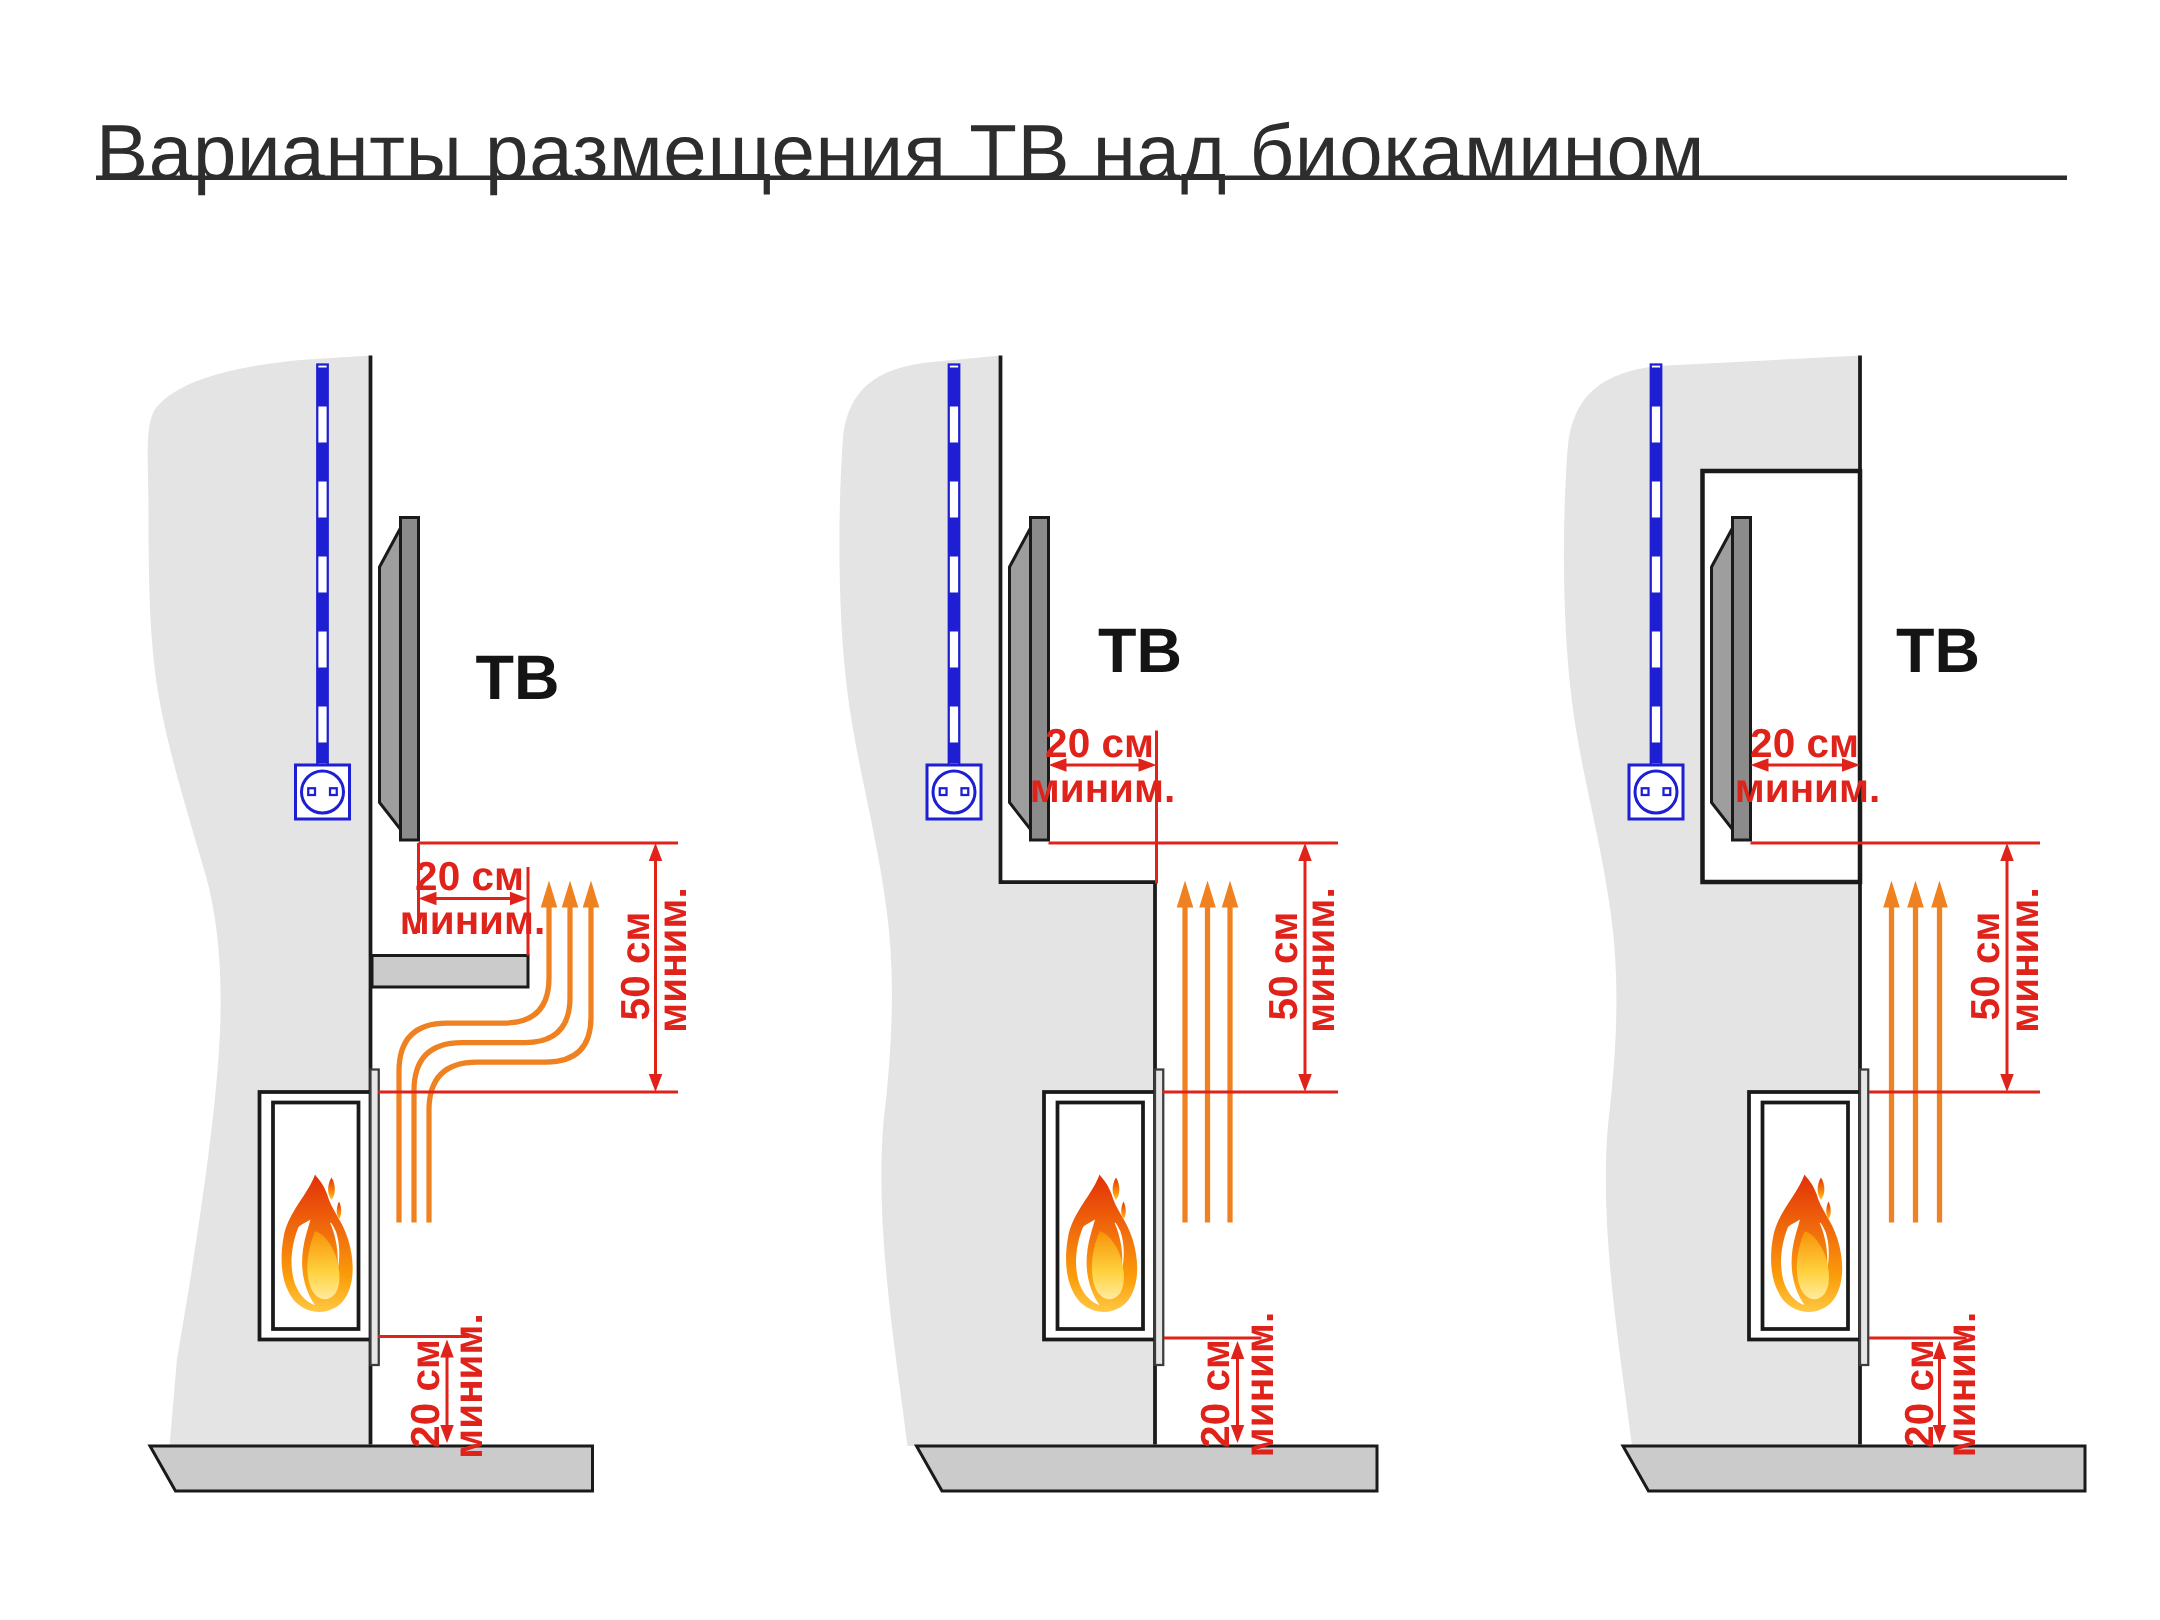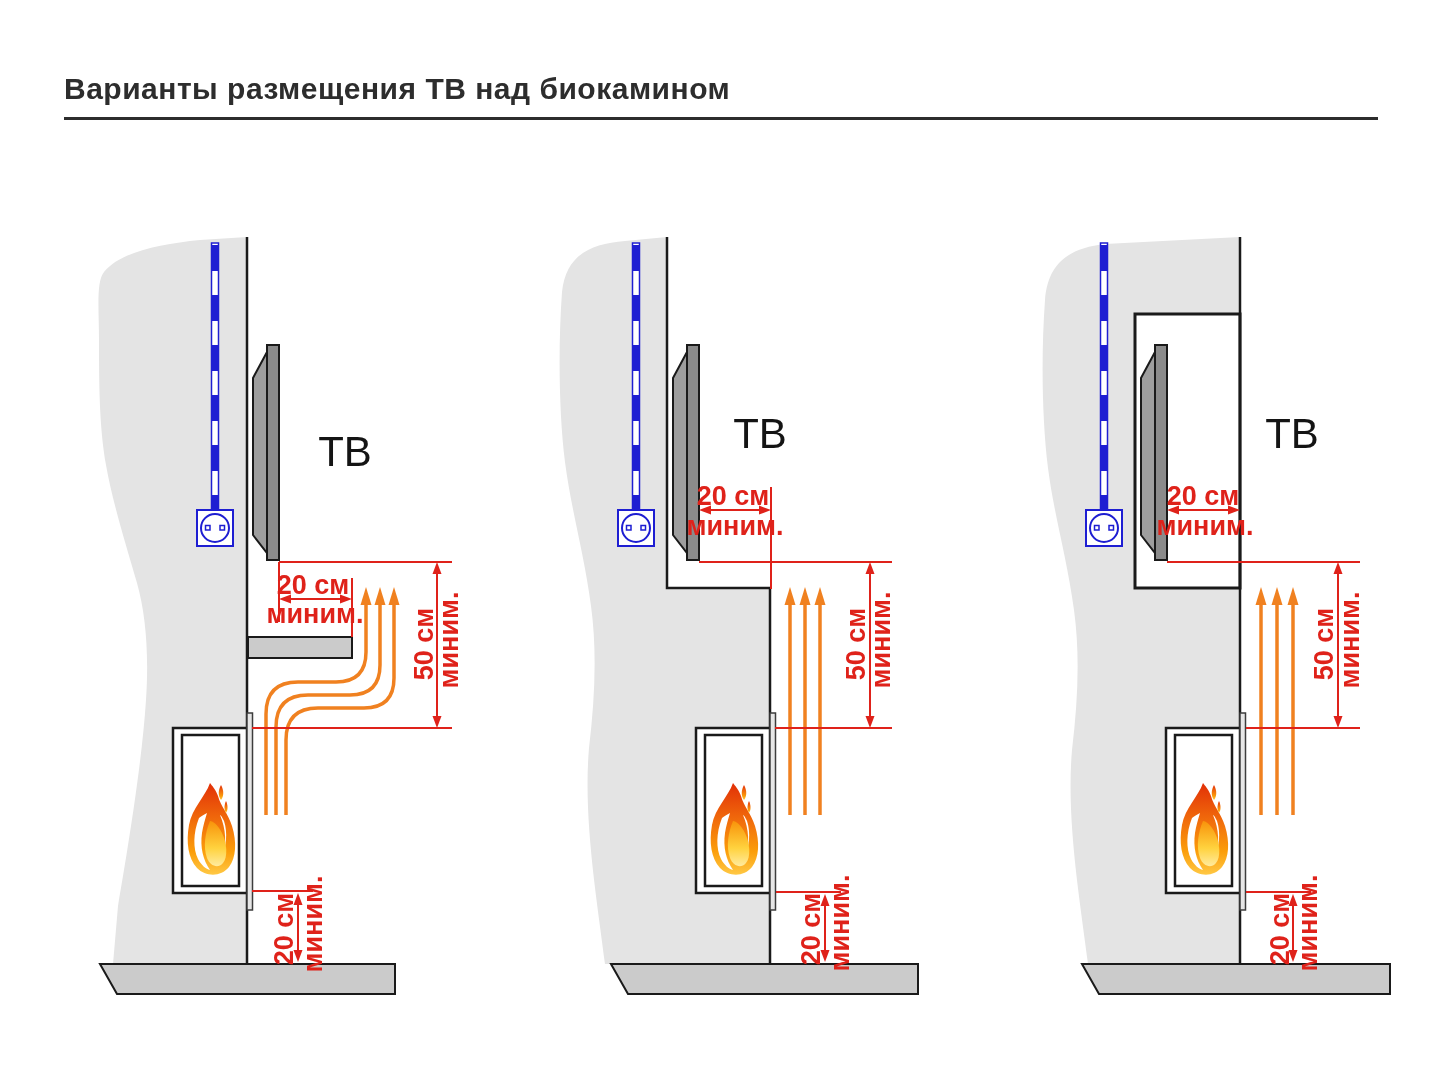--- a/index.html
+++ b/index.html
@@ -2,34 +2,34 @@
 <html><head>
 <meta charset="utf-8">
 <style>
   html,body{margin:0;padding:0;background:#ffffff;}
   .stage{
     position:relative;width:1440px;height:1080px;background:#ffffff;overflow:hidden;
     font-family:"Liberation Sans", sans-serif;
   }
   .page-title{
     position:absolute;left:64px;top:72px;margin:0;
-    font-size:30px;font-weight:700;color:#2d2d2d;letter-spacing:0.5px;white-space:nowrap;
+    font-size:52px;font-weight:400;color:#2d2d2d;letter-spacing:0.5px;white-space:nowrap;
   }
   .title-underline{
     position:absolute;left:64px;top:117px;width:1314px;height:3px;background:#2d2d2d;
   }
   .art{position:absolute;left:0;top:0;}
   .lbl{
     position:absolute;transform:translate(-50%,-50%);
     color:#df221a;font-size:27px;font-weight:700;white-space:nowrap;line-height:1;
   }
   .lbl.rot{transform:translate(-50%,-50%) rotate(-90deg);}
   .tv-lbl{
     position:absolute;transform:translate(-50%,-50%);
-    color:#141414;font-size:42px;font-weight:400;white-space:nowrap;line-height:1;
+    color:#141414;font-size:42px;font-weight:700;white-space:nowrap;line-height:1;
   }
 </style>
 </head>
 <body>
 
 <div class="stage">
 
   <h1 class="page-title">Варианты размещения ТВ над биокамином</h1>
   <div class="title-underline"></div>
 

